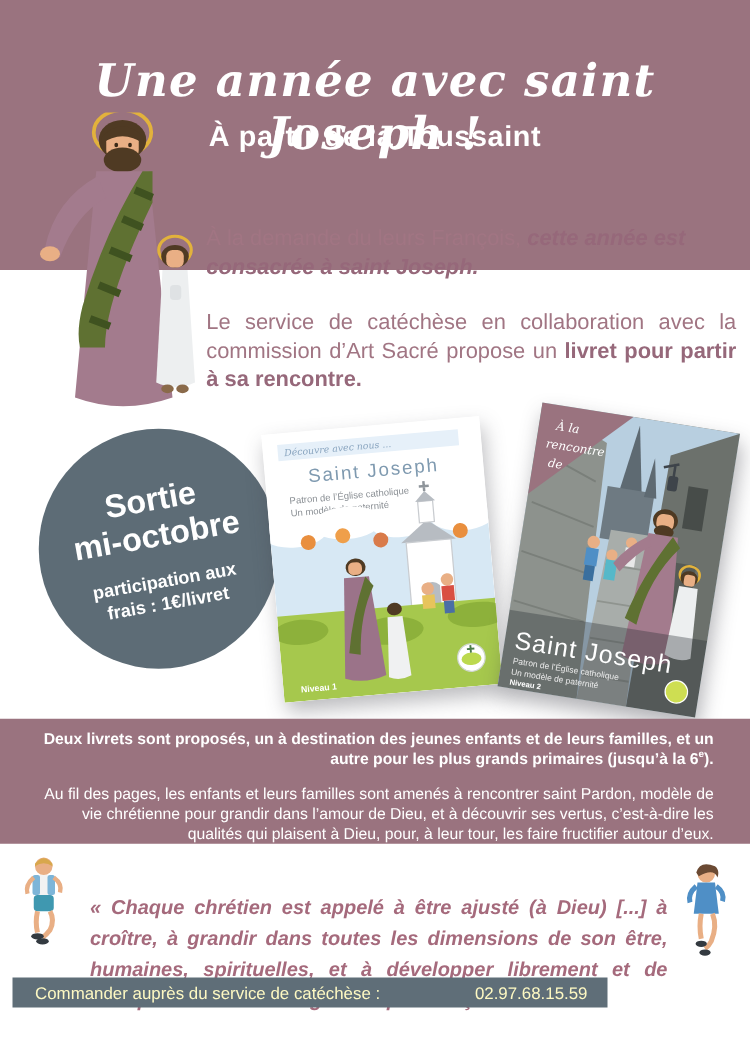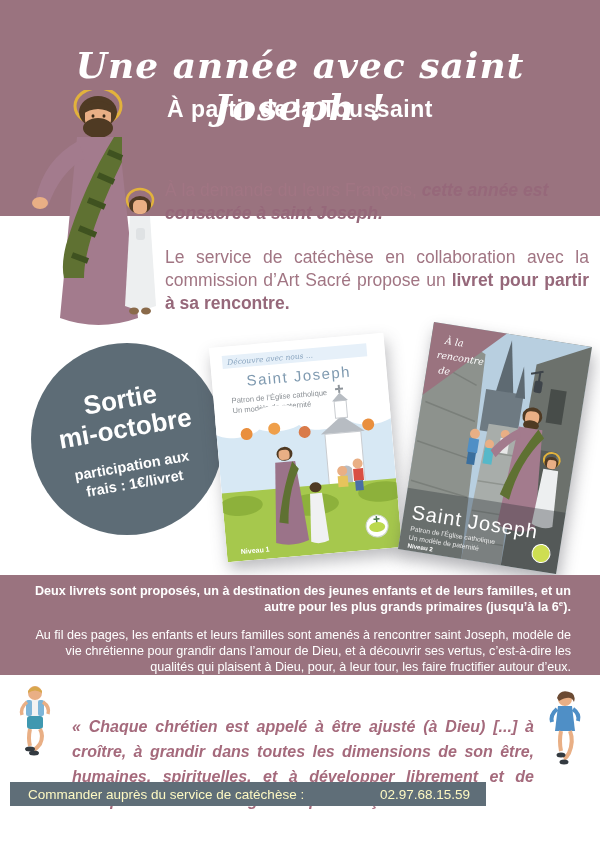--- a/index.html
+++ b/index.html
@@ -199,21 +199,21 @@
       <text x="9" y="210" font-size="6.8" fill="#e9e9e9">Patron de l’Église catholique</text>
       <text x="9" y="219" font-size="6.8" fill="#e9e9e9">Un modèle de paternité</text>
       <text x="9" y="227" font-size="6.2" font-weight="bold" fill="#ffffff">Niveau 2</text>
       <circle cx="142" cy="212" r="9" fill="#cede52" stroke="#ffffff"></circle>
     </svg>
   </div>
 
   <div class="band2">
     <div class="band2-inner">
       <p class="bp1"><span>Deux livrets sont proposés, un à destination des jeunes enfants et de leurs familles, et un autre pour les plus grands primaires (jusqu’à la 6</span><sup>e</sup><span>).</span></p>
-      <p class="bp2">Au fil des pages, les enfants et leurs familles sont amenés à rencontrer saint Joseph, modèle de vie chrétienne pour grandir dans l’amour de Dieu, et à découvrir ses vertus, c’est-à-dire les qualités qui plaisent à Dieu, pour, à leur tour, les faire fructifier autour d’eux.</p>
+      <p class="bp2">Au fil des pages, les enfants et leurs familles sont amenés à rencontrer saint Pardon, modèle de vie chrétienne pour grandir dans l’amour de Dieu, et à découvrir ses vertus, c’est-à-dire les qualités qui plaisent à Dieu, pour, à leur tour, les faire fructifier autour d’eux.</p>
     </div>
   </div>
 
   <div class="kid-left">
     <svg width="38" height="74" viewBox="0 0 38 74">
       <circle cx="19" cy="9" r="7" fill="#e9af85"></circle>
       <path d="M12 7 Q19 -2 26 7 L26 9 Q19 4 12 9 Z" fill="#d8a74c"></path>
       <rect x="13" y="16" width="12" height="16" rx="3" fill="#f2f2f2"></rect>
       <rect x="10" y="16" width="6" height="16" rx="2" fill="#7db5d8"></rect>
       <rect x="22" y="16" width="6" height="16" rx="2" fill="#7db5d8"></rect>

